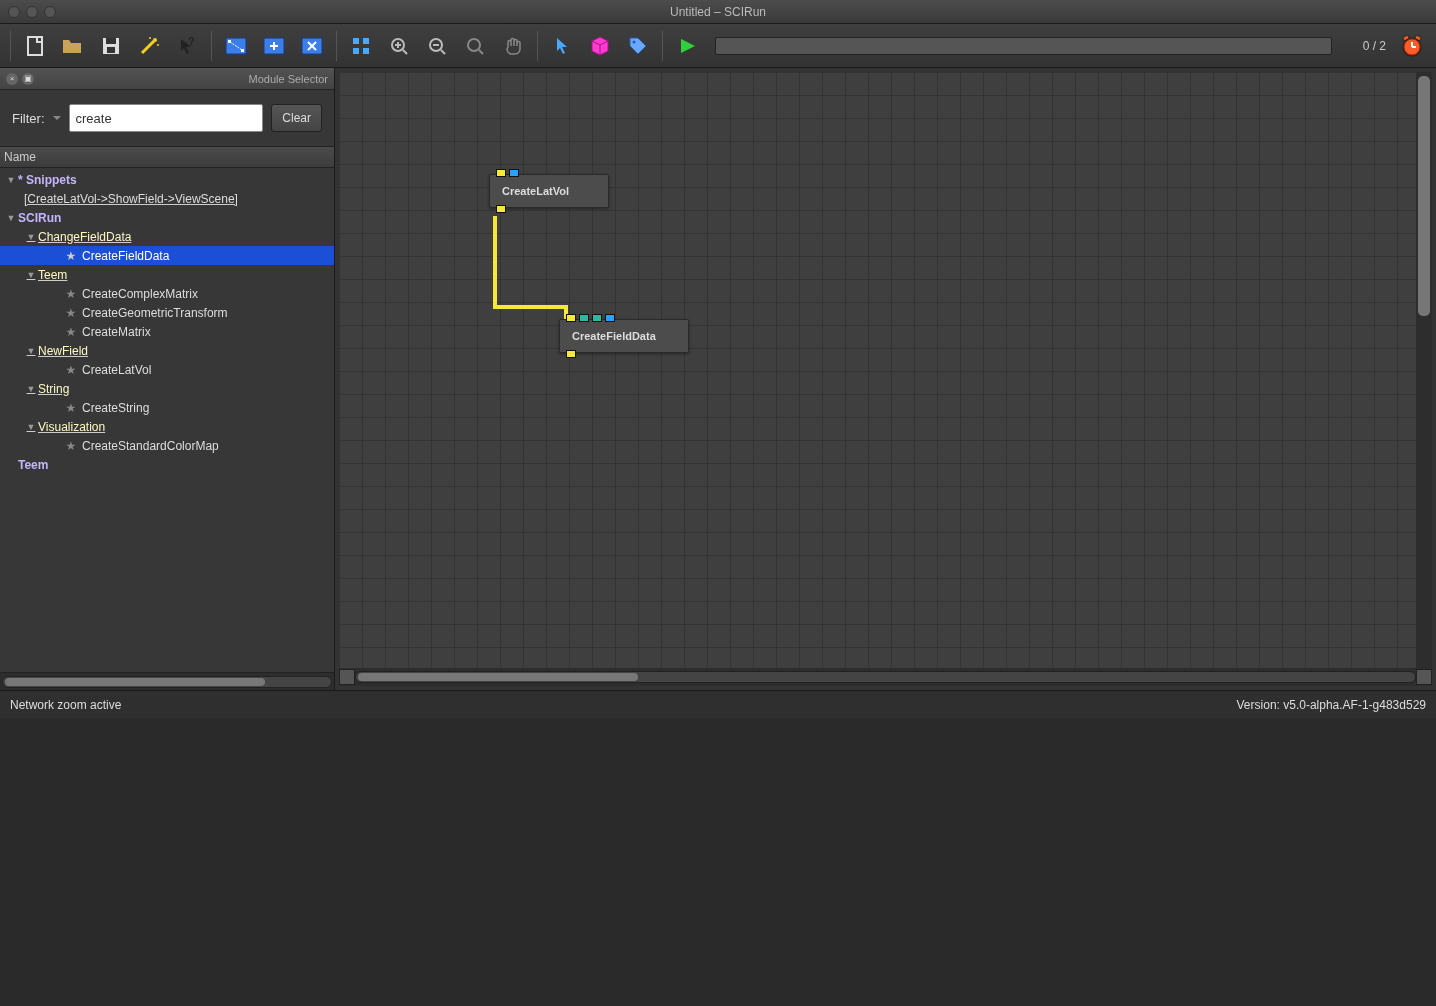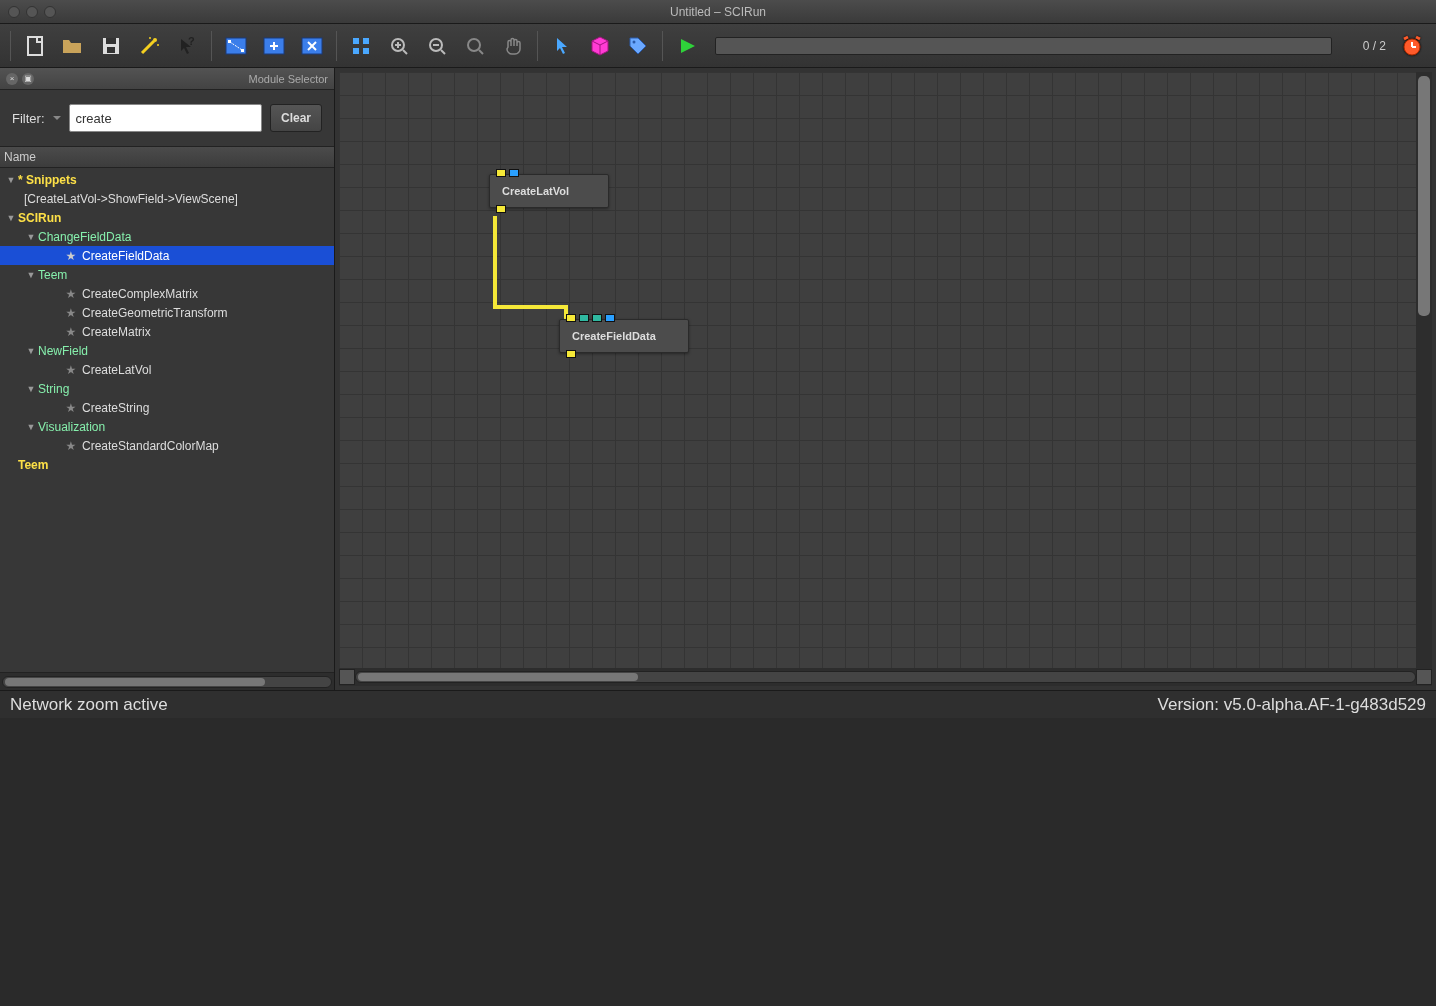--- a/index.html
+++ b/index.html
@@ -27,34 +27,34 @@
 
 .sidebar { width:335px; background:#373737; display:flex; flex-direction:column; border-right:1px solid #1a1a1a; }
 .panel-header { height:22px; background:linear-gradient(#535353,#434343); display:flex; align-items:center; padding:0 6px; gap:4px; color:#bbb; font-size:11px; border-bottom:1px solid #222; }
 .panel-header .close-ico, .panel-header .pop-ico { width:12px; height:12px; background:#666; border-radius:50%; display:inline-flex; align-items:center; justify-content:center; font-size:8px; color:#ddd; cursor:pointer; }
 .panel-header-title { flex:1; text-align:right; color:#aaa; }
 
 .filter-row { display:flex; align-items:center; gap:8px; padding:14px 12px; }
 .filter-label { color:#ddd; font-size:13px; }
 .filter-dd { width:8px; height:8px; }
 .filter-input { flex:1; height:28px; background:#fff; border:1px solid #888; color:#333; padding:0 6px; font-size:13px; border-radius:2px; }
-.clear-btn { height:28px; padding:0 10px; background:linear-gradient(#555,#444); border:1px solid #222; color:#ddd; font-size:12px; border-radius:3px; cursor:pointer;font-weight:bold; }
+.clear-btn { height:28px; padding:0 10px; background:linear-gradient(#555,#444); border:1px solid #222; color:#ddd; font-size:12px; border-radius:3px; cursor:pointer; }
 
 .tree-header { height:22px; background:linear-gradient(#4b4b4b,#3c3c3c); border-top:1px solid #222; border-bottom:1px solid #222; padding:0 4px; display:flex; align-items:center; color:#ccc; font-size:12px; }
 
 .tree { flex:1; overflow:auto; padding-top:2px; }
 .tree-row { height:19px; display:flex; align-items:center; padding-left:4px; white-space:nowrap; cursor:pointer; }
 .tree-row.selected { background:#1a4fd6; color:#fff; }
 .disclosure { width:14px; height:14px; display:inline-flex; align-items:center; justify-content:center; color:#999; font-size:9px; }
 .star { width:14px; height:14px; display:inline-flex; align-items:center; justify-content:center; color:#888; margin-right:4px; }
 .star.sel { color:#ccc; }
-.lbl-yellow { color:#fde047; font-weight:bold; }
-.lbl-green { color:#86efac; }
+.lbl-yellow { color:#c4b5fd; font-weight:bold; }
+.lbl-green { color:#fef9c3; }
 .lbl-white { color:#ddd; }
-.indent-1 { padding-left:24px; }
+.indent-1 { padding-left:24px;text-decoration:underline; }
 .indent-3 { padding-left:64px; }
 
 .sidebar-hscroll { height:18px; background:#2d2d2d; border-top:1px solid #222; display:flex; align-items:center; padding:0 2px;}
 .sidebar-hscroll .track { flex:1; height:12px; background:#444; border:1px solid #222; border-radius:6px; position:relative;}
 .sidebar-hscroll .thumb { position:absolute; left:2px; top:1px; height:8px; width:260px; background:#777; border-radius:4px;}
 
 
 .canvas-wrap { flex:1; display:flex; flex-direction:column; background:#333; }
 .canvas { flex:1; position:relative; overflow:hidden; background:#3a3a3a; margin:4px 4px 0 4px; }
 .grid-bg { position:absolute; inset:0;
@@ -77,21 +77,21 @@
 .ports-top { top:-6px; left:6px; }
 .ports-bot { bottom:-6px; left:6px; }
 .port { width:10px; height:8px; border:1px solid #111; }
 .p-yellow { background:#f5e838; }
 .p-blue { background:#2aa0ff; }
 .p-teal { background:#2fb8a0; }
 
 .wire { position:absolute; stroke:#f5e838; stroke-width:4; fill:none; pointer-events:none; }
 
 
-.statusbar { height:28px; background:#2f2f2f; border-top:1px solid #1a1a1a; display:flex; align-items:center; justify-content:space-between; padding:0 10px; color:#ddd; font-size:17px;}
+.statusbar { height:28px; background:#2f2f2f; border-top:1px solid #1a1a1a; display:flex; align-items:center; justify-content:space-between; padding:0 10px; color:#ddd; font-size:12px;}
 </style>
 </head>
 <body>
 
 <div class="window">
 
   <div class="titlebar">
     <div class="traffic">
       <span></span>
       <span></span>

